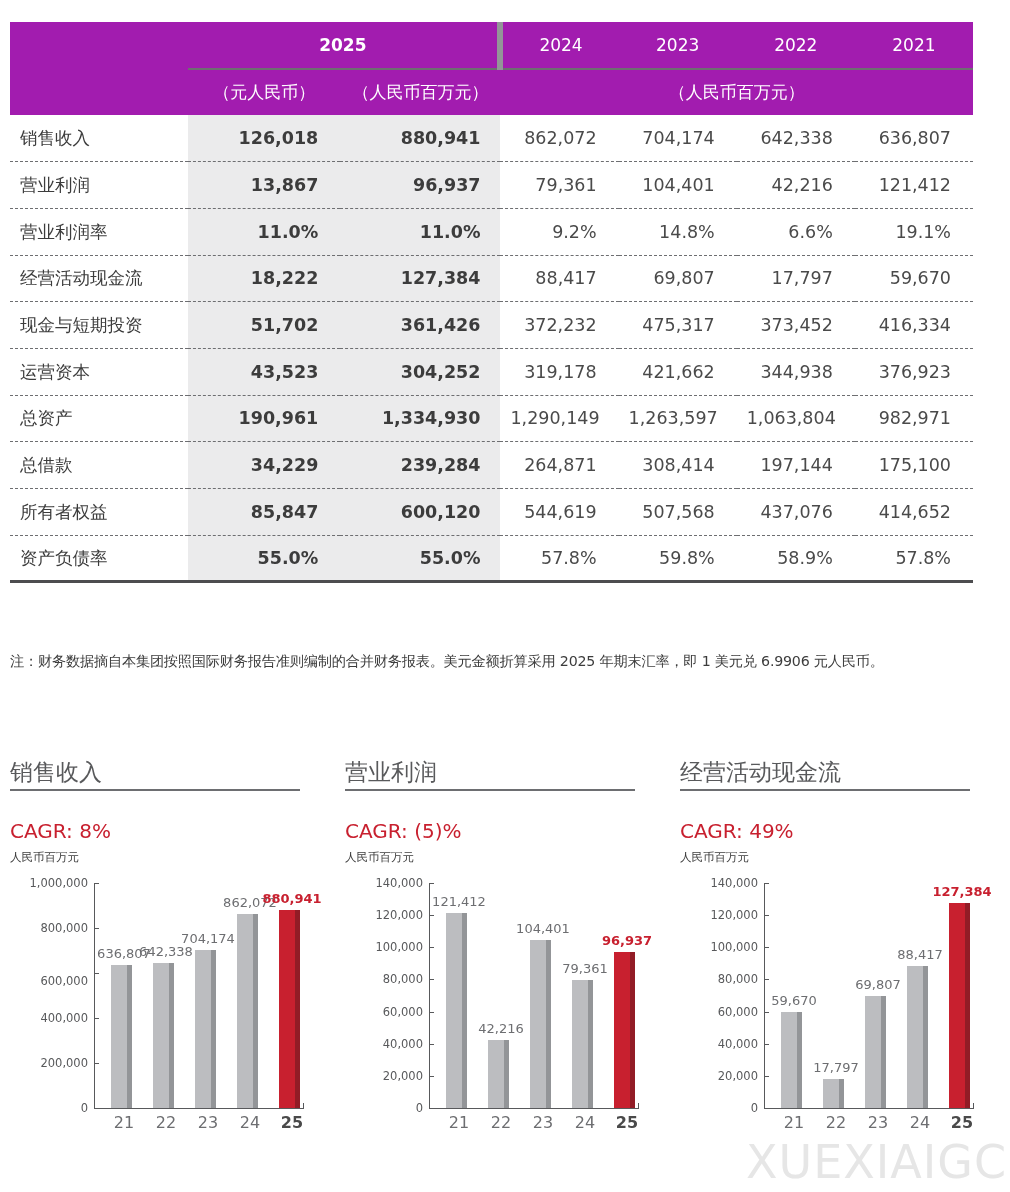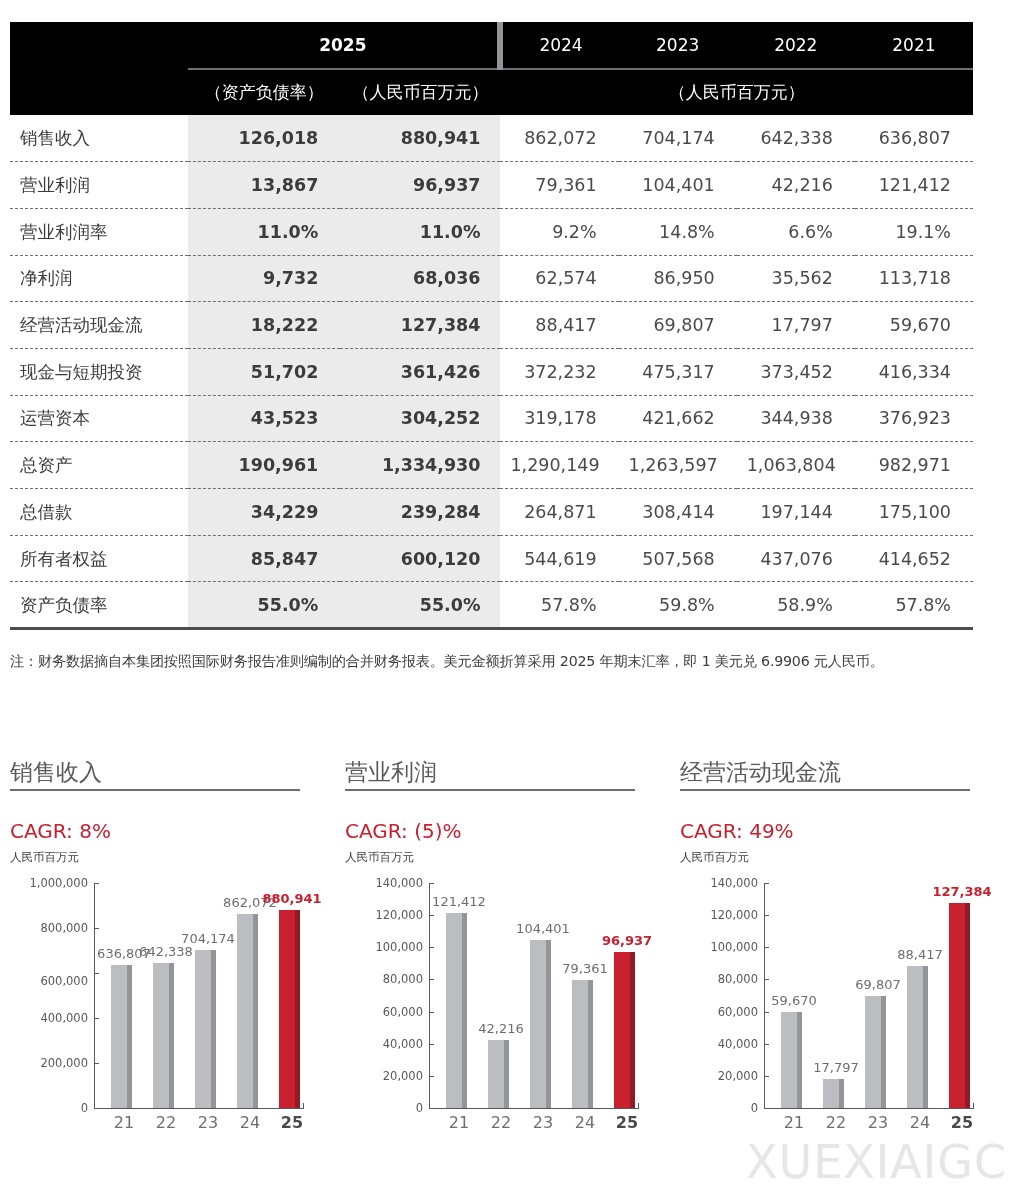--- a/index.html
+++ b/index.html
@@ -7,21 +7,21 @@
   body { font-family: "DejaVu Sans", "Liberation Sans", sans-serif; color: #3c3c3c; position: relative; }
 
   .table-wrap { position: absolute; left: 10px; top: 22px; width: 963px; }
   table.fin { border-collapse: collapse; width: 963px; table-layout: fixed; }
   table.fin col.c-label { width: 178px; }
   table.fin col.c-usd { width: 152px; }
   table.fin col.c-rmb { width: 160px; }
   table.fin col.c-y { width: 118px; }
   table.fin col.c-y4 { width: 118px; }
 
-  .hdr-row th { background: #000000; color: #ffffff; font-weight: normal; font-size: 17px; margin-top: 43px; }
+  .hdr-row th { background: #a21caf; color: #ffffff; font-weight: normal; font-size: 17px; margin-top: 43px; }
   .hdr-row.r1 th { height: 47px; }
   .hdr-row.r2 th { height: 46px; }
   .hdr-row.r1 th.y2025 { font-weight: bold; }
   .hdr-row th.uline { border-bottom: 2px solid #6d6e71; }
   .hdr-row th.gap { border-left: 6px solid #939598; }
   .hdr-row.r1 th.year { text-align: center; }
   .hdr-row.r2 th { text-align: center; }
 
   tbody td { height: 46.7px; font-size: 17.5px; border-bottom: 1px dashed #6d6e71; padding: 0 10px; vertical-align: middle; }
   tbody tr:last-child td { border-bottom: 3px solid #4d4d4f; }
@@ -73,21 +73,21 @@
       <tr class="hdr-row r1">
         <th></th>
         <th colspan="2" class="year y2025 uline">2025</th>
         <th class="year uline gap">2024</th>
         <th class="year uline">2023</th>
         <th class="year uline">2022</th>
         <th class="year uline">2021</th>
       </tr>
       <tr class="hdr-row r2">
         <th></th>
-        <th>（资产负债率）</th>
+        <th>（元人民币）</th>
         <th>（人民币百万元）</th>
         <th colspan="4">（人民币百万元）</th>
       </tr>
     </thead>
     <tbody id="tbody">
         <tr>
           <td class="label">销售收入</td>
           <td class="num b25 usd">126,018</td>
           <td class="num b25 rmb">880,941</td>
           <td class="num yr">862,072</td>
@@ -105,29 +105,20 @@
           <td class="num yr">121,412</td>
         </tr>
         <tr>
           <td class="label">营业利润率</td>
           <td class="num b25 usd">11.0%</td>
           <td class="num b25 rmb">11.0%</td>
           <td class="num yr">9.2%</td>
           <td class="num yr">14.8%</td>
           <td class="num yr">6.6%</td>
           <td class="num yr">19.1%</td>
-        </tr>
-        <tr>
-          <td class="label">净利润</td>
-          <td class="num b25 usd">9,732</td>
-          <td class="num b25 rmb">68,036</td>
-          <td class="num yr">62,574</td>
-          <td class="num yr">86,950</td>
-          <td class="num yr">35,562</td>
-          <td class="num yr">113,718</td>
         </tr>
         <tr>
           <td class="label">经营活动现金流</td>
           <td class="num b25 usd">18,222</td>
           <td class="num b25 rmb">127,384</td>
           <td class="num yr">88,417</td>
           <td class="num yr">69,807</td>
           <td class="num yr">17,797</td>
           <td class="num yr">59,670</td>
         </tr>

